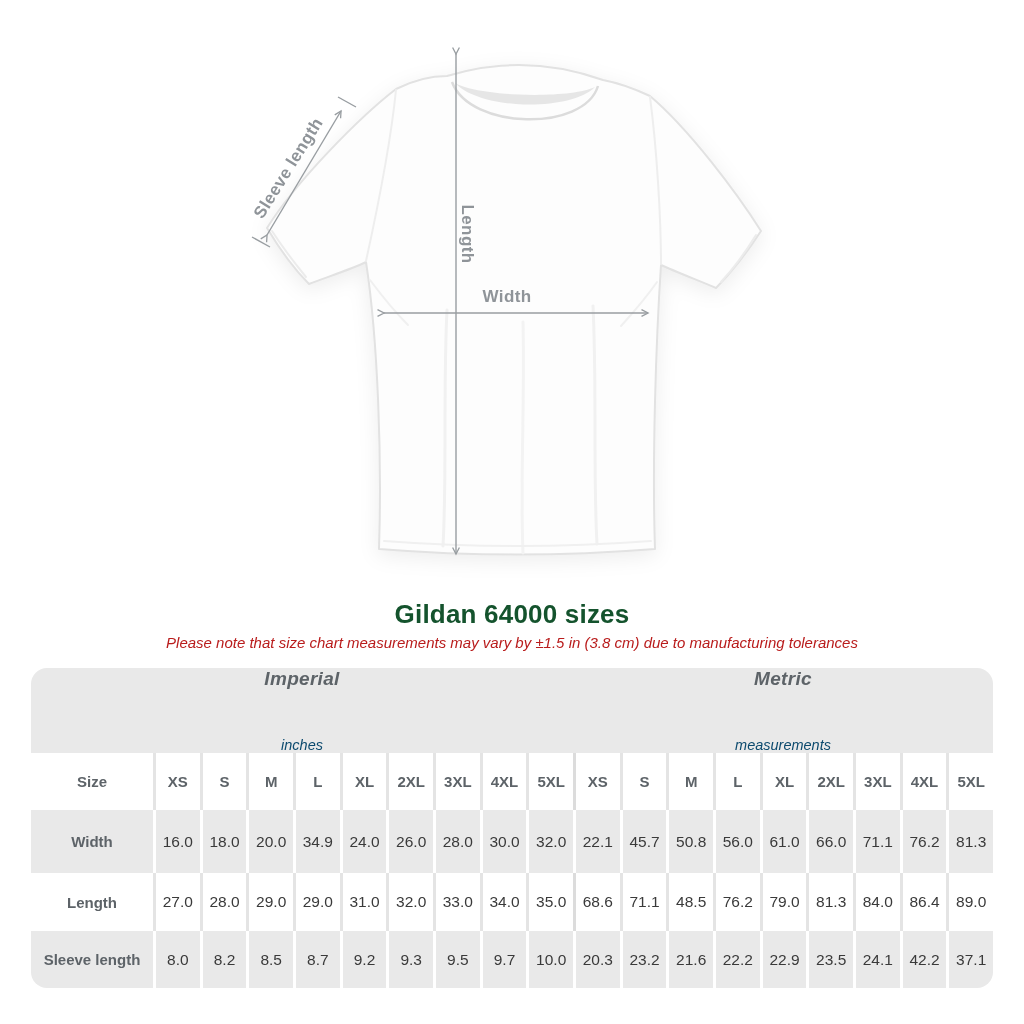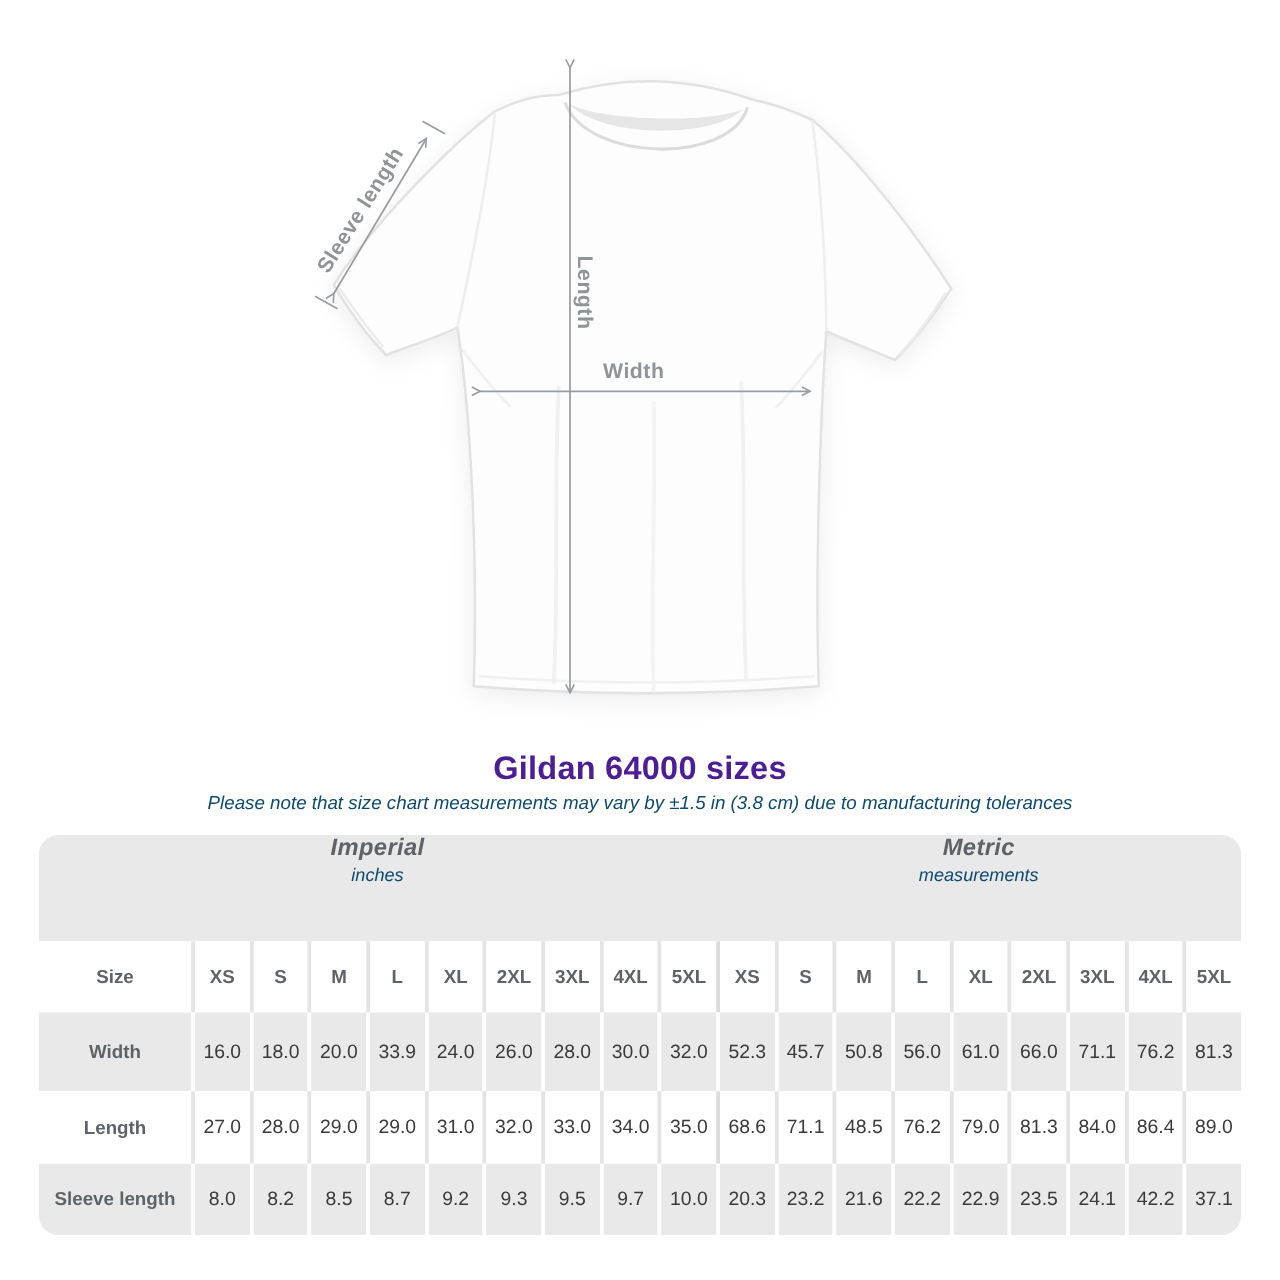--- a/index.html
+++ b/index.html
@@ -6,29 +6,29 @@
   .page{position:relative;width:1024px;height:1024px;background:#fff;overflow:hidden;
         font-family:"Liberation Sans",sans-serif;}
 
   
   .figure{position:absolute;left:0;top:0;width:1024px;height:580px;}
   .dim-label{font-family:"Liberation Sans",sans-serif;font-size:17px;font-weight:bold;
              fill:#8f9499;letter-spacing:.4px;}
 
   
   .title{position:absolute;left:0;top:599px;width:1024px;text-align:center;
-         font-size:26px;font-weight:bold;color:#4c1d95;letter-spacing:.2px;}
+         font-size:26px;font-weight:bold;color:#14532d;letter-spacing:.2px;}
   .subtitle{position:absolute;left:0;top:634px;width:1024px;text-align:center;
-         font-size:15px;font-style:italic;color:#0c4a6e;}
+         font-size:15px;font-style:italic;color:#b91c1c;}
 
   
   .chart{position:absolute;left:31px;top:668px;width:962px;border-radius:16px;
          overflow:hidden;background:#fff;}
   .band{height:85px;background:#e9e9e9;display:flex;}
-  .band-half{display:flex;flex-direction:column;align-items:center;justify-content:flex-start;gap:3px;}
+  .band-half{display:flex;flex-direction:column;align-items:center;justify-content:space-between;gap:3px;}
   .band-imp{width:542px;}
   .band-met{width:420px;}
   .band-title{font-size:19px;font-weight:bold;font-style:italic;color:#5d6368;letter-spacing:.3px;}
   .band-unit{font-size:14.5px;font-style:italic;color:#0c4a6e;}
 
   .t-row{display:grid;grid-template-columns:122px repeat(18,1fr);}
   .c{display:flex;align-items:center;justify-content:center;box-sizing:border-box;
      font-size:15.5px;color:#3a3a3a;background:#fff;}
   .c+.c{border-left:3px solid #e4e4e4;}
   .c.mid{border-left-color:#dcdcdc;}
@@ -122,27 +122,27 @@
       <div class="c hdr">3XL</div>
       <div class="c hdr">4XL</div>
       <div class="c hdr">5XL</div>
     </div>
 
     <div class="t-row r-width stripe">
       <div class="c hdr">Width</div>
       <div class="c">16.0</div>
       <div class="c">18.0</div>
       <div class="c">20.0</div>
-      <div class="c">33.9</div>
+      <div class="c">34.9</div>
       <div class="c">24.0</div>
       <div class="c">26.0</div>
       <div class="c">28.0</div>
       <div class="c">30.0</div>
       <div class="c">32.0</div>
-      <div class="c mid">52.3</div>
+      <div class="c mid">22.1</div>
       <div class="c">45.7</div>
       <div class="c">50.8</div>
       <div class="c">56.0</div>
       <div class="c">61.0</div>
       <div class="c">66.0</div>
       <div class="c">71.1</div>
       <div class="c">76.2</div>
       <div class="c">81.3</div>
     </div>
 

